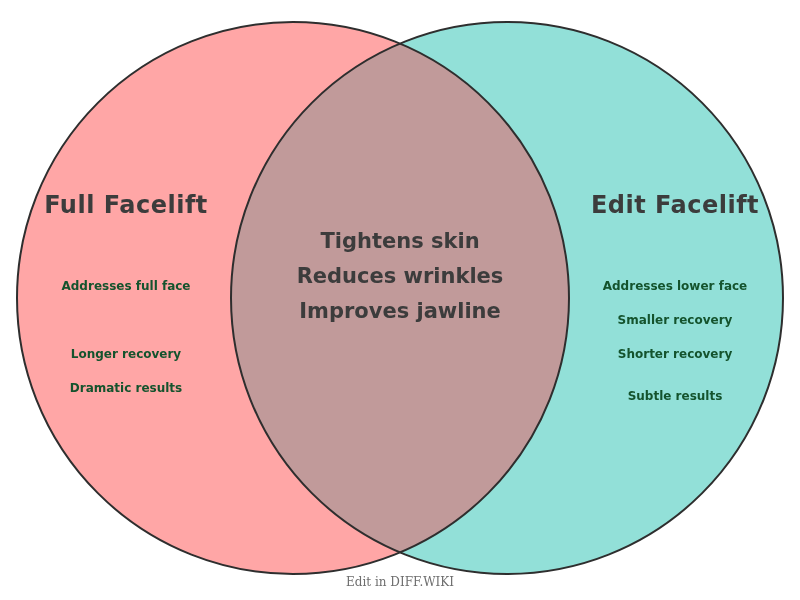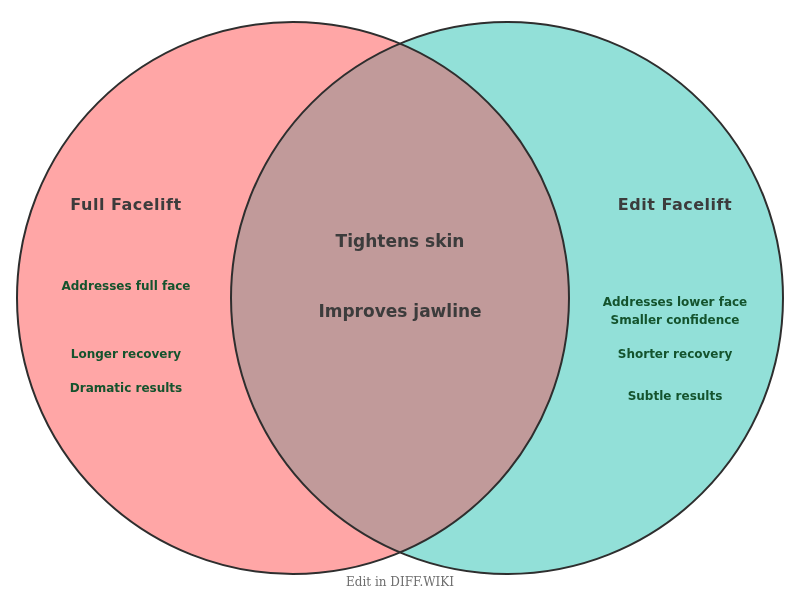--- a/index.html
+++ b/index.html
@@ -22,30 +22,30 @@
   }
   .label {
     position: absolute;
     transform: translate(-50%, -50%);
     white-space: nowrap;
     font-weight: bold;
     text-align: center;
     line-height: 1;
   }
   .circle-title {
-    font-size: 16px;
+    font-size: 24px;
     color: #3c3c3c;
     letter-spacing: 0.5px;
   }
   .side-item {
     font-size: 12px;
     color: #14532d;
   }
   .overlap-item {
-    font-size: 17px;
+    font-size: 21px;
     color: #3c3c3c;
     text-align: right;
   }
   .caption {
     position: absolute;
     transform: translate(-50%, -50%);
     white-space: nowrap;
     font-family: "DejaVu Serif", serif;
     font-weight: normal;
     font-size: 12px;
@@ -74,23 +74,24 @@
     <circle cx="293" cy="298" r="276" fill="none" stroke-width="2" stroke="#2e2e2e"></circle>
     <circle cx="507" cy="298" r="276" fill="none" stroke-width="2" stroke="#2e2e2e"></circle>
   </svg>
 
   <div class="label circle-title" style="left:126px; top:205px;">Full Facelift</div>
   <div class="label side-item" style="left:126px; top:286px;">Addresses full face</div>
   <div class="label side-item" style="left:126px; top:354px;">Longer recovery</div>
   <div class="label side-item" style="left:126px; top:388px;">Dramatic results</div>
 
   <div class="label overlap-item" style="left:400px; top:241px;">Tightens skin</div>
+  <div class="label overlap-item" style="left:400px; top:276px;">Reduces wrinkles</div>
   <div class="label overlap-item" style="left:400px; top:311px;">Improves jawline</div>
 
   <div class="label circle-title" style="left:675px; top:205px;">Edit Facelift</div>
-  <div class="label side-item" style="left:675px; top:302px;">Addresses lower face</div>
-  <div class="label side-item" style="left:675px; top:320px;">Smaller confidence</div>
+  <div class="label side-item" style="left:675px; top:286px;">Addresses lower face</div>
+  <div class="label side-item" style="left:675px; top:320px;">Smaller recovery</div>
   <div class="label side-item" style="left:675px; top:354px;">Shorter recovery</div>
   <div class="label side-item" style="left:675px; top:388px;margin-top:8px;">Subtle results</div>
 
   <div class="caption" style="left:400px; top:582px;">Edit in DIFF.WIKI</div>
 
 </div>
 
 </body></html>

